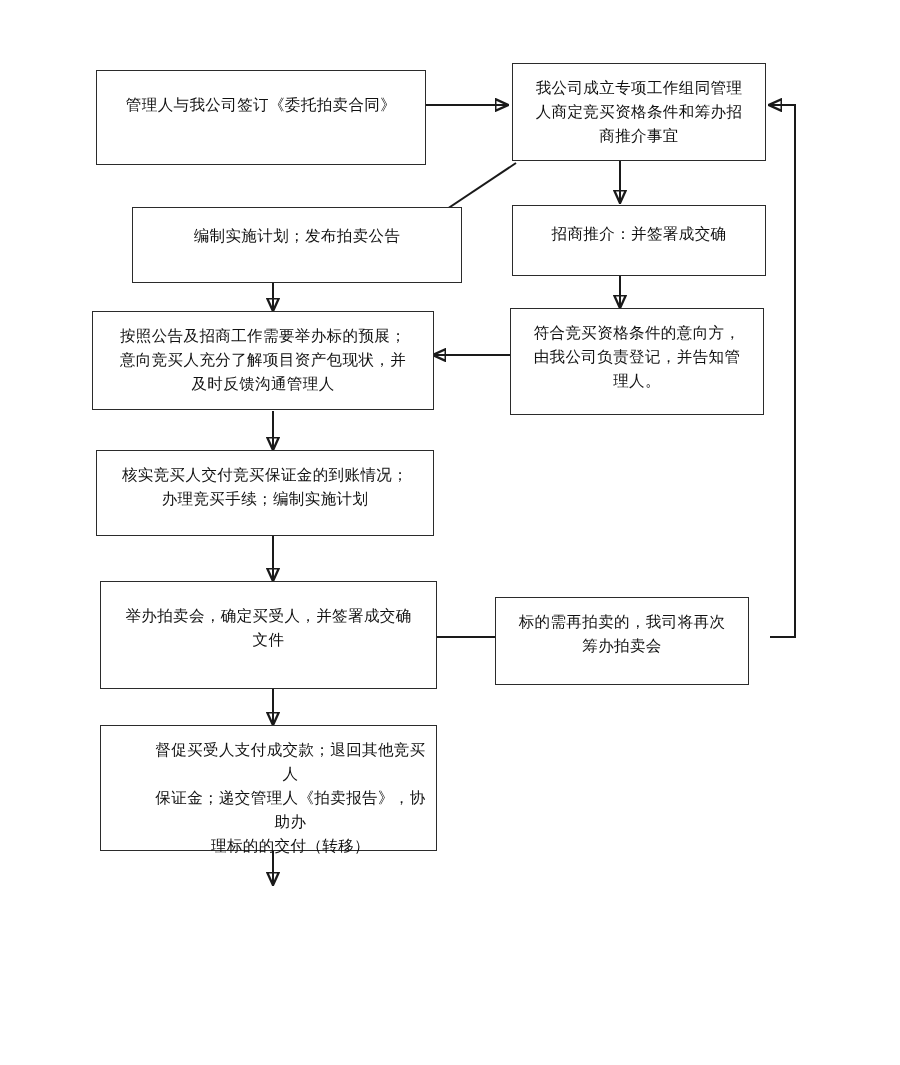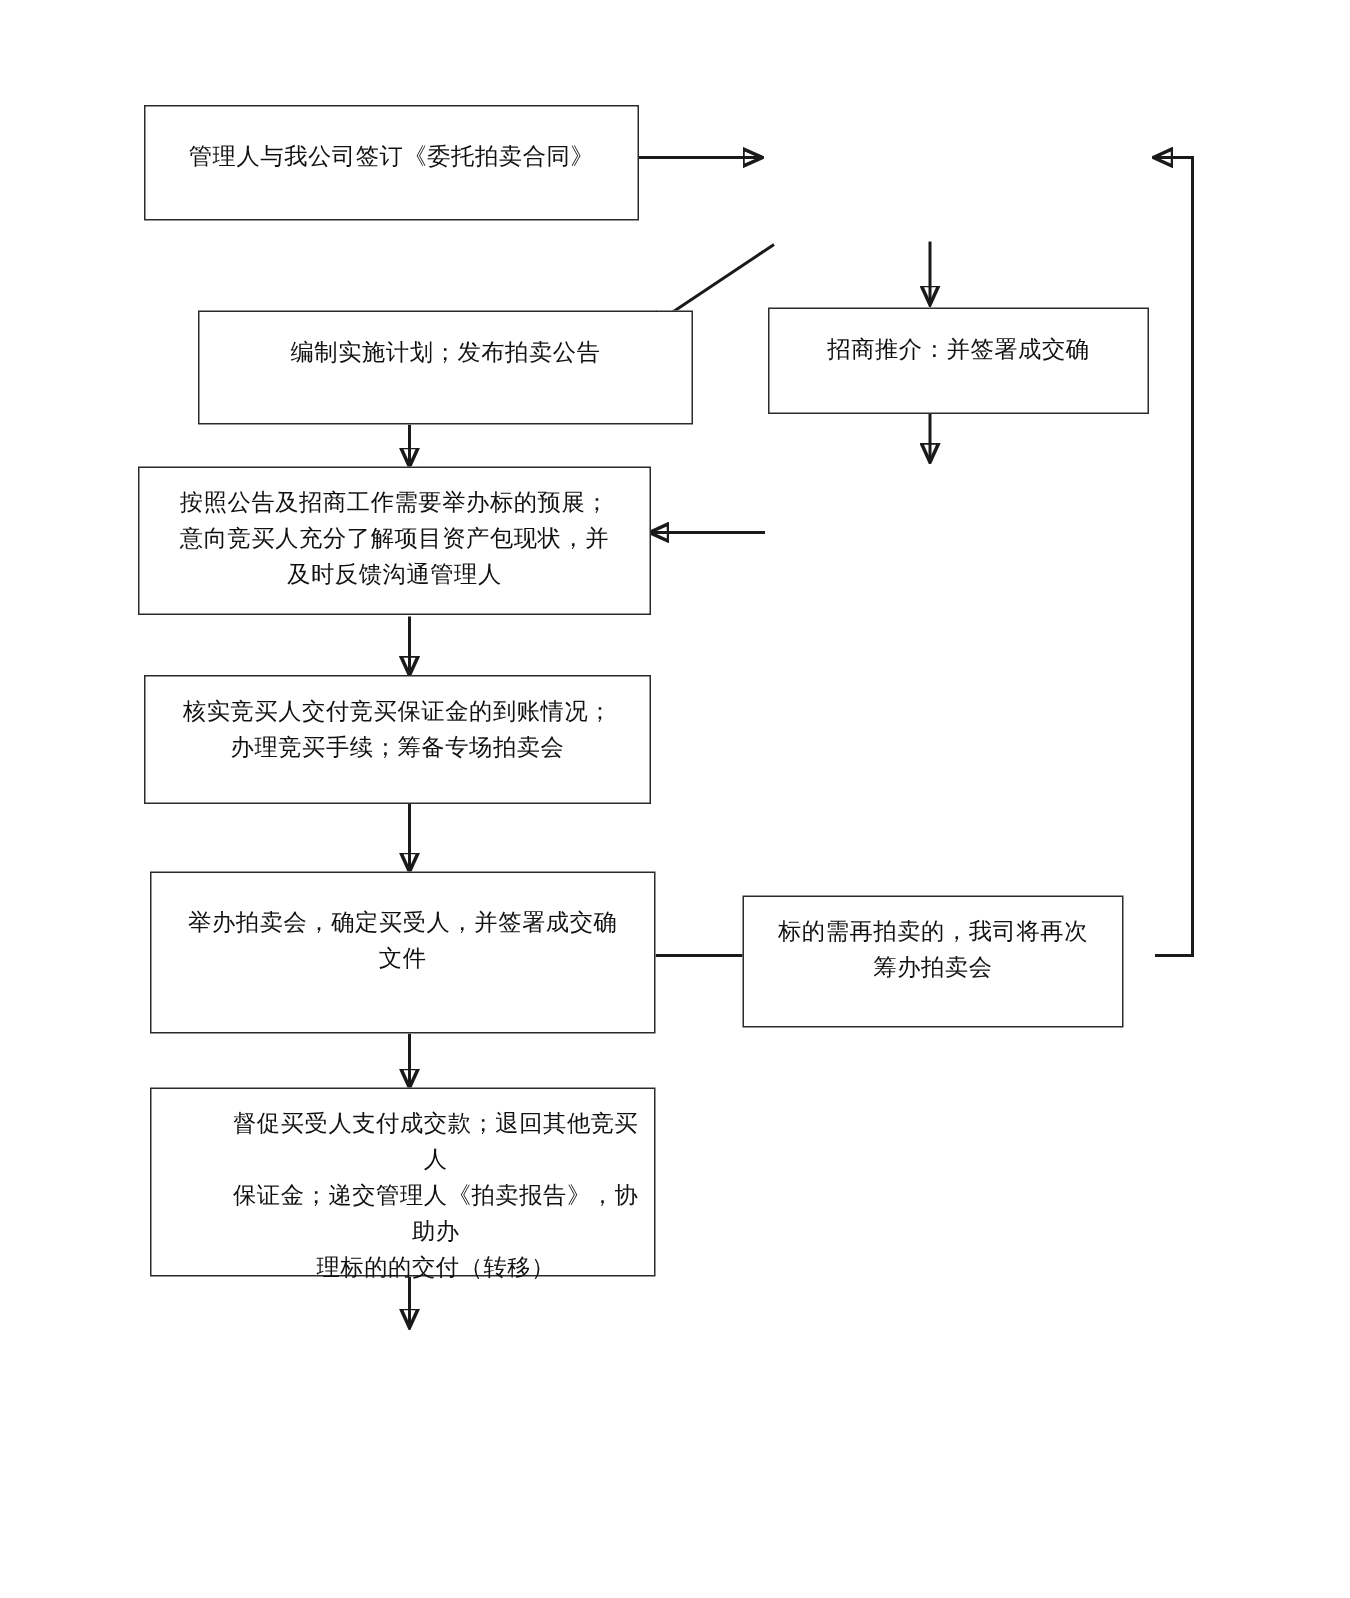--- a/index.html
+++ b/index.html
@@ -87,43 +87,53 @@
 
     <line x1="437" y1="637" x2="513" y2="637" marker-end="url(#arrow)"></line>
 
     <polyline points="770,637 795,637 795,105 770,105" marker-end="url(#arrow)"></polyline>
 
     <line x1="273" y1="689" x2="273" y2="724" marker-end="url(#arrow)"></line>
 
     <line x1="273" y1="851" x2="273" y2="884" marker-end="url(#arrow)"></line>
   </svg>
 
-  <div class="node pad-a" style="left:96px; top:70px; width:330px; height:77px;">
+  <div class="node pad-a" style="left:96px; top:70px; width:330px; height:95px;">
     <span class="label">管理人与我公司签订《委托拍卖合同》</span>
   </div>
 
+  <div class="node pad-b" style="left:512px; top:63px; width:254px; height:98px;">
+    <span class="label">我公司成立专项工作组同管理
+人商定竞买资格条件和筹办招
+商推介事宜</span>
+  </div>
 
   <div class="node pad-c" style="left:108px; top:207px; width:330px; height:76px;margin-left:24px;">
     <span class="label">编制实施计划；发布拍卖公告</span>
   </div>
 
   <div class="node pad-c" style="left:512px; top:205px; width:254px; height:71px;">
     <span class="label">招商推介：并签署成交确</span>
   </div>
 
   <div class="node pad-b" style="left:92px; top:311px; width:342px; height:99px;">
     <span class="label">按照公告及招商工作需要举办标的预展；
 意向竞买人充分了解项目资产包现状，并
 及时反馈沟通管理人</span>
   </div>
 
+  <div class="node pad-b" style="left:510px; top:308px; width:254px; height:107px;">
+    <span class="label">符合竞买资格条件的意向方，
+由我公司负责登记，并告知管
+理人。</span>
+  </div>
 
   <div class="node pad-b" style="left:96px; top:450px; width:338px; height:86px;">
     <span class="label">核实竞买人交付竞买保证金的到账情况；
-办理竞买手续；筹备专场拍卖会</span>
+办理竞买手续；编制实施计划</span>
   </div>
 
   <div class="node pad-a" style="left:100px; top:581px; width:337px; height:108px;">
     <span class="label">举办拍卖会，确定买受人，并签署成交确
 文件</span>
   </div>
 
   <div class="node pad-b" style="left:495px; top:597px; width:254px; height:88px;">
     <span class="label">标的需再拍卖的，我司将再次
 筹办拍卖会</span>

